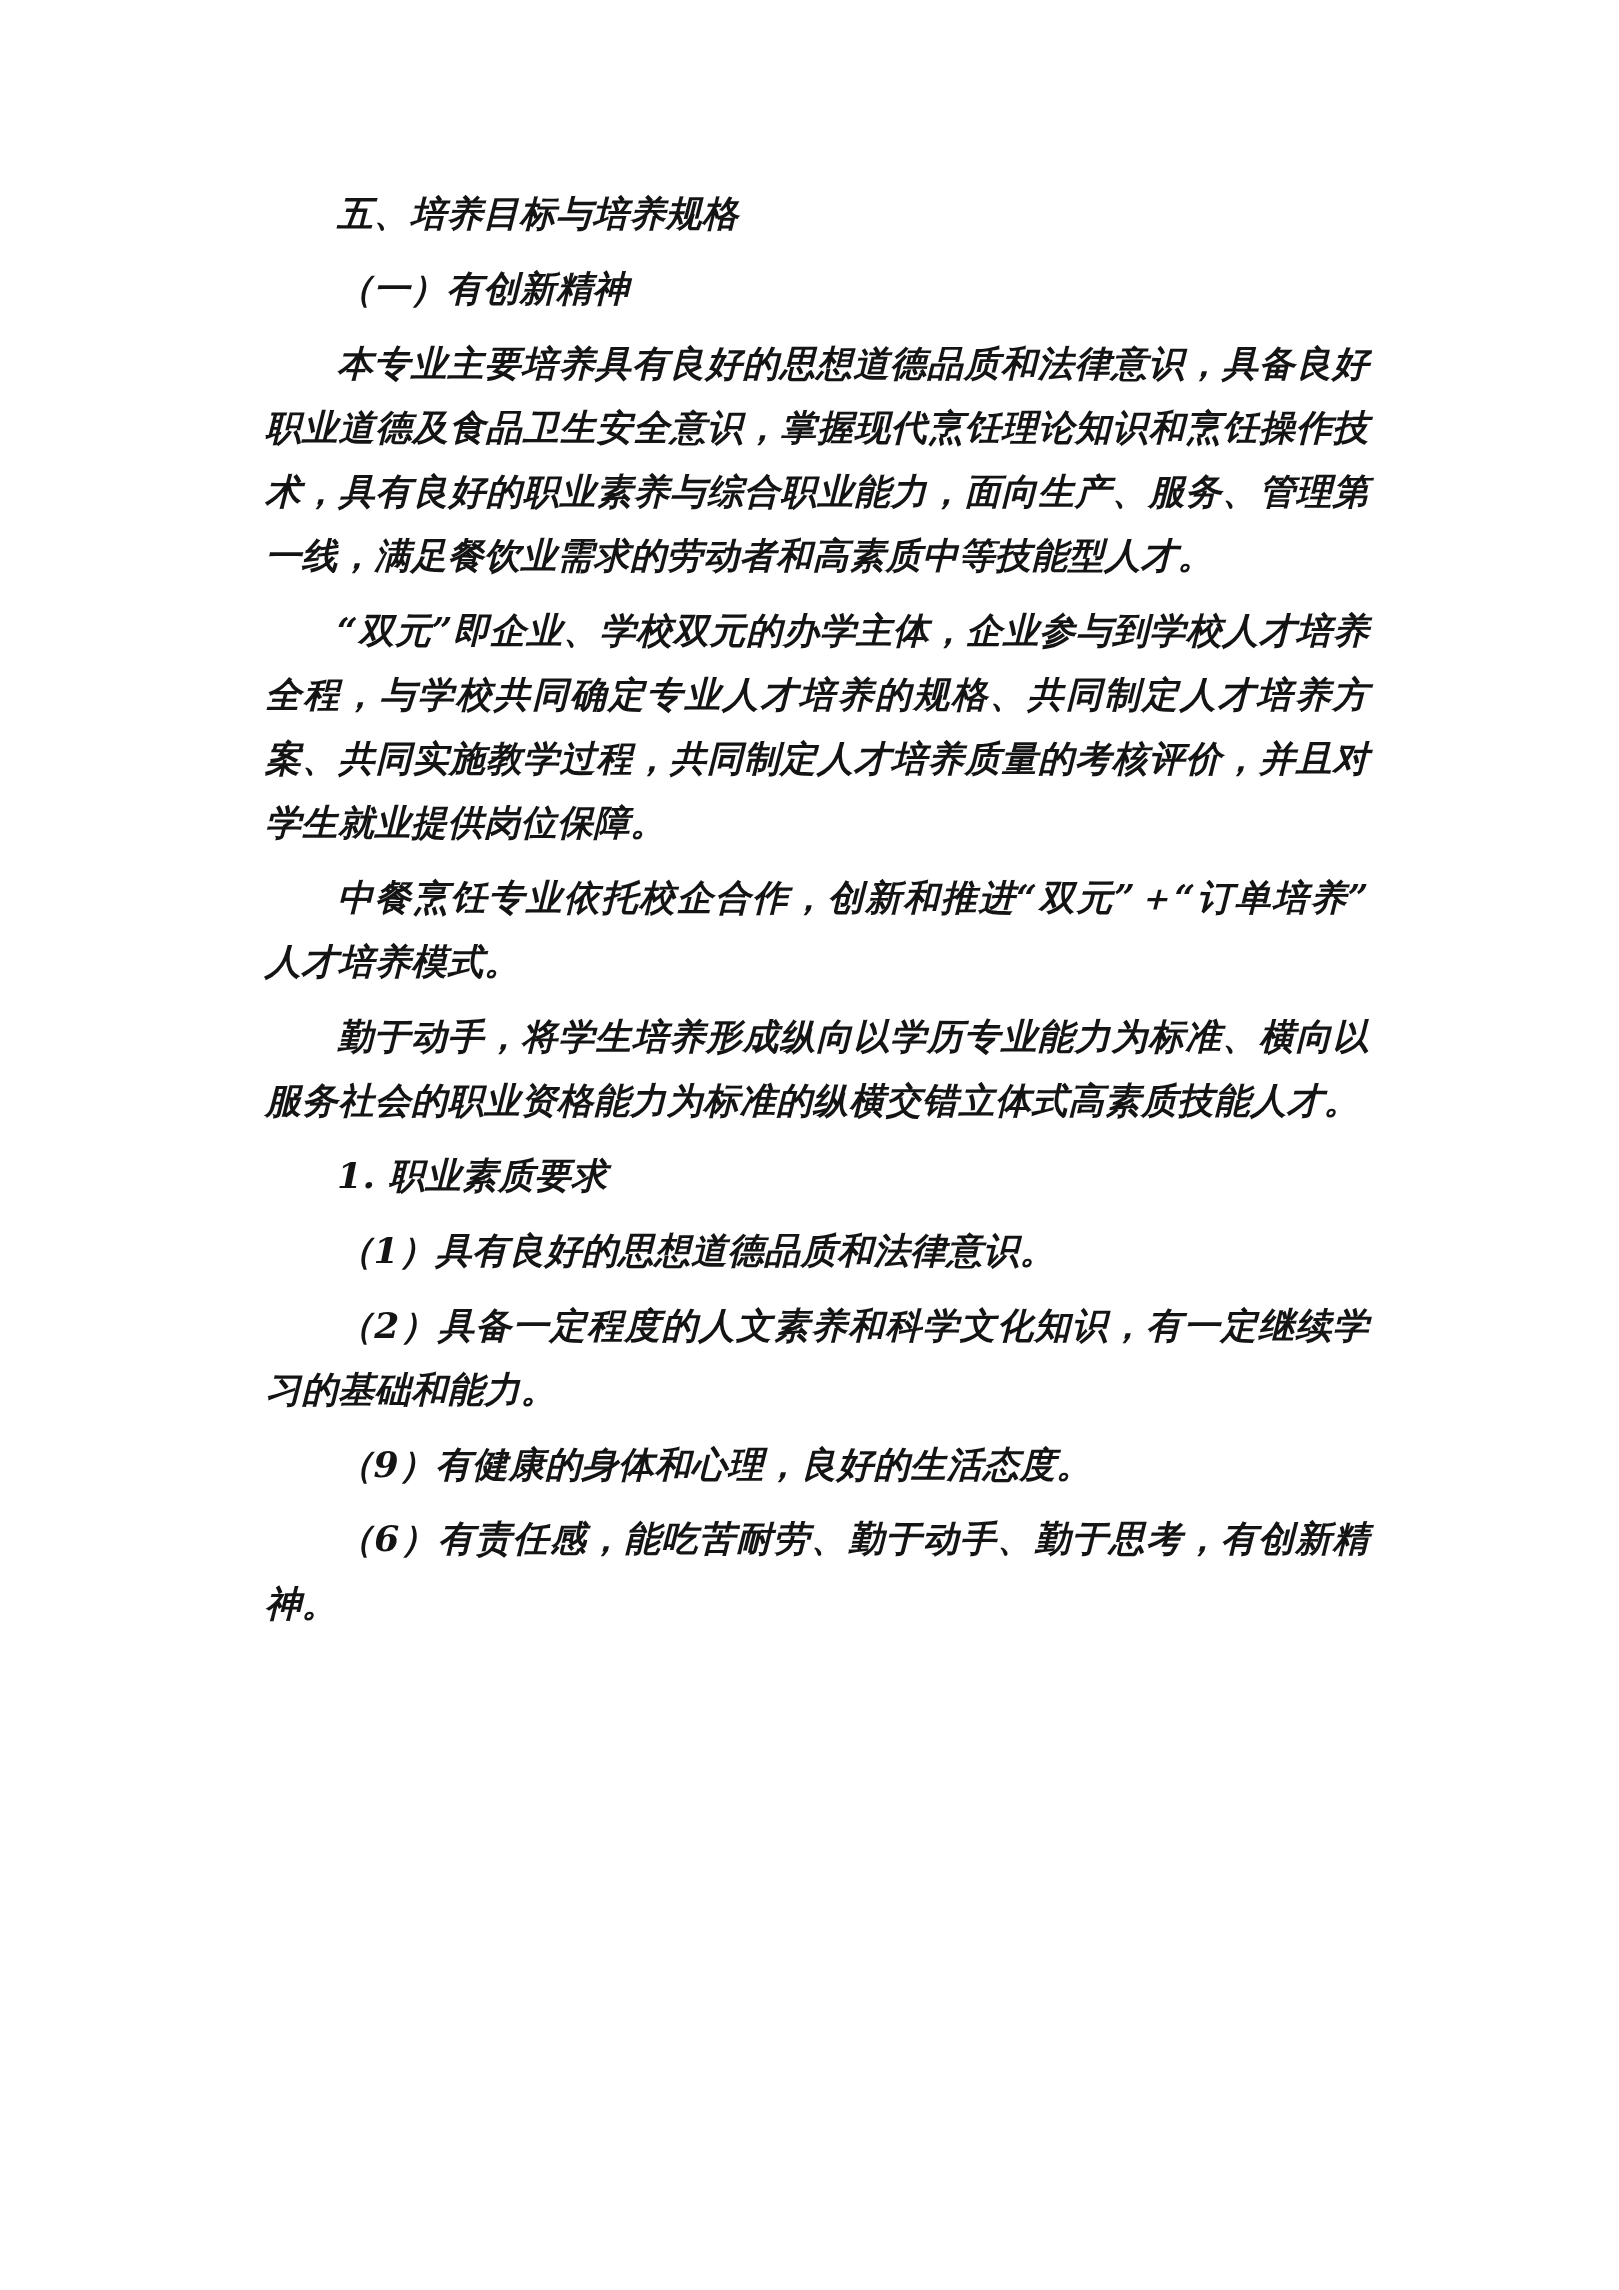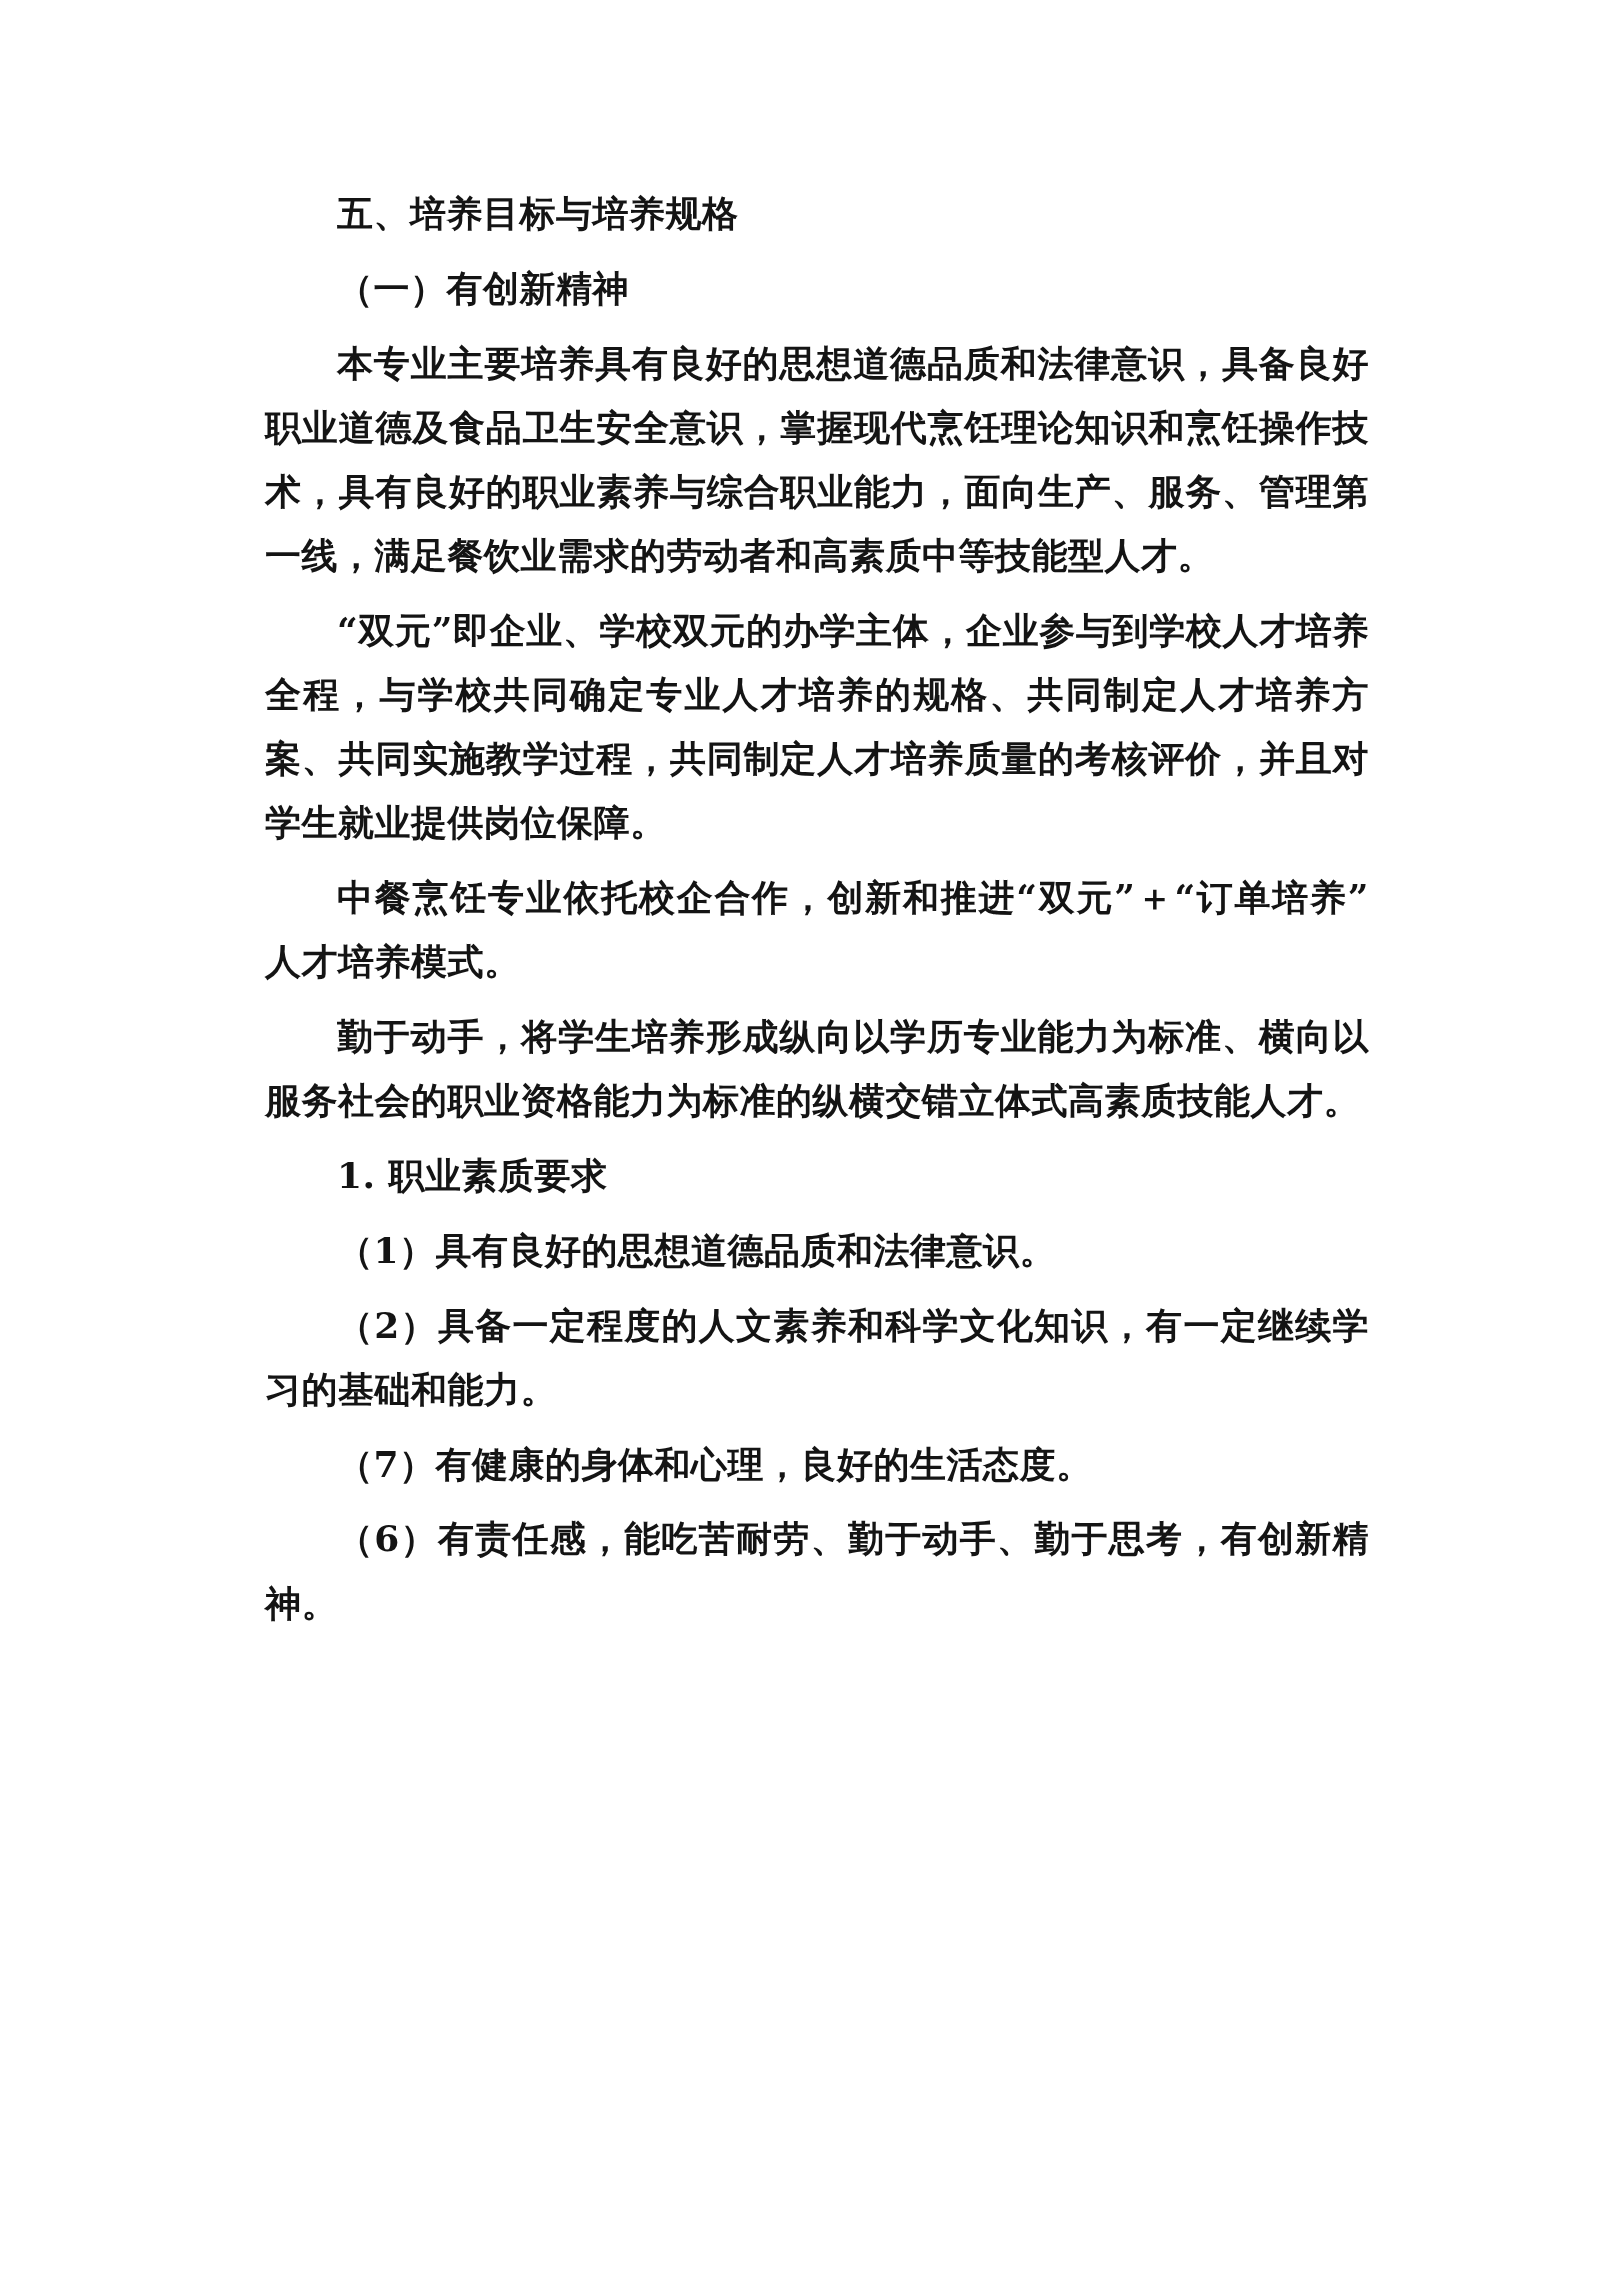--- a/index.html
+++ b/index.html
@@ -14,20 +14,21 @@
     color: #141414;
     overflow: hidden;
   }
   .page {
     position: relative;
     width: 1619px;
     height: 2291px;
     box-sizing: border-box;
     padding: 181px 250px 16px 265px;
     background: #ffffff;
+    font-style: italic;
   }
   .doc-body {
     font-size: 36px;
     line-height: 1.78;
     text-align: justify;
     text-justify: inter-ideograph;
     letter-spacing: 0.5px;
     font-weight: 700;
   }
   p.para {
@@ -58,20 +59,20 @@
 
     <p class="para">勤于动手，将学生培养形成纵向以学历专业能力为标准、横向以服务社会的职业资格能力为标准的纵横交错立体式高素质技能人才。</p>
 
 
     <p class="heading">1. 职业素质要求</p>
 
     <p class="para">（1）具有良好的思想道德品质和法律意识。</p>
 
     <p class="para">（2）具备一定程度的人文素养和科学文化知识，有一定继续学习的基础和能力。</p>
 
-    <p class="para">（7）有健康的身体和心理，良好的生活态度。</p>
+    <p class="para">（9）有健康的身体和心理，良好的生活态度。</p>
 
     <p class="para">（6）有责任感，能吃苦耐劳、勤于动手、勤于思考，有创新精神。</p>
 
 
   </div>
 </div>
 
 
 </body></html>

